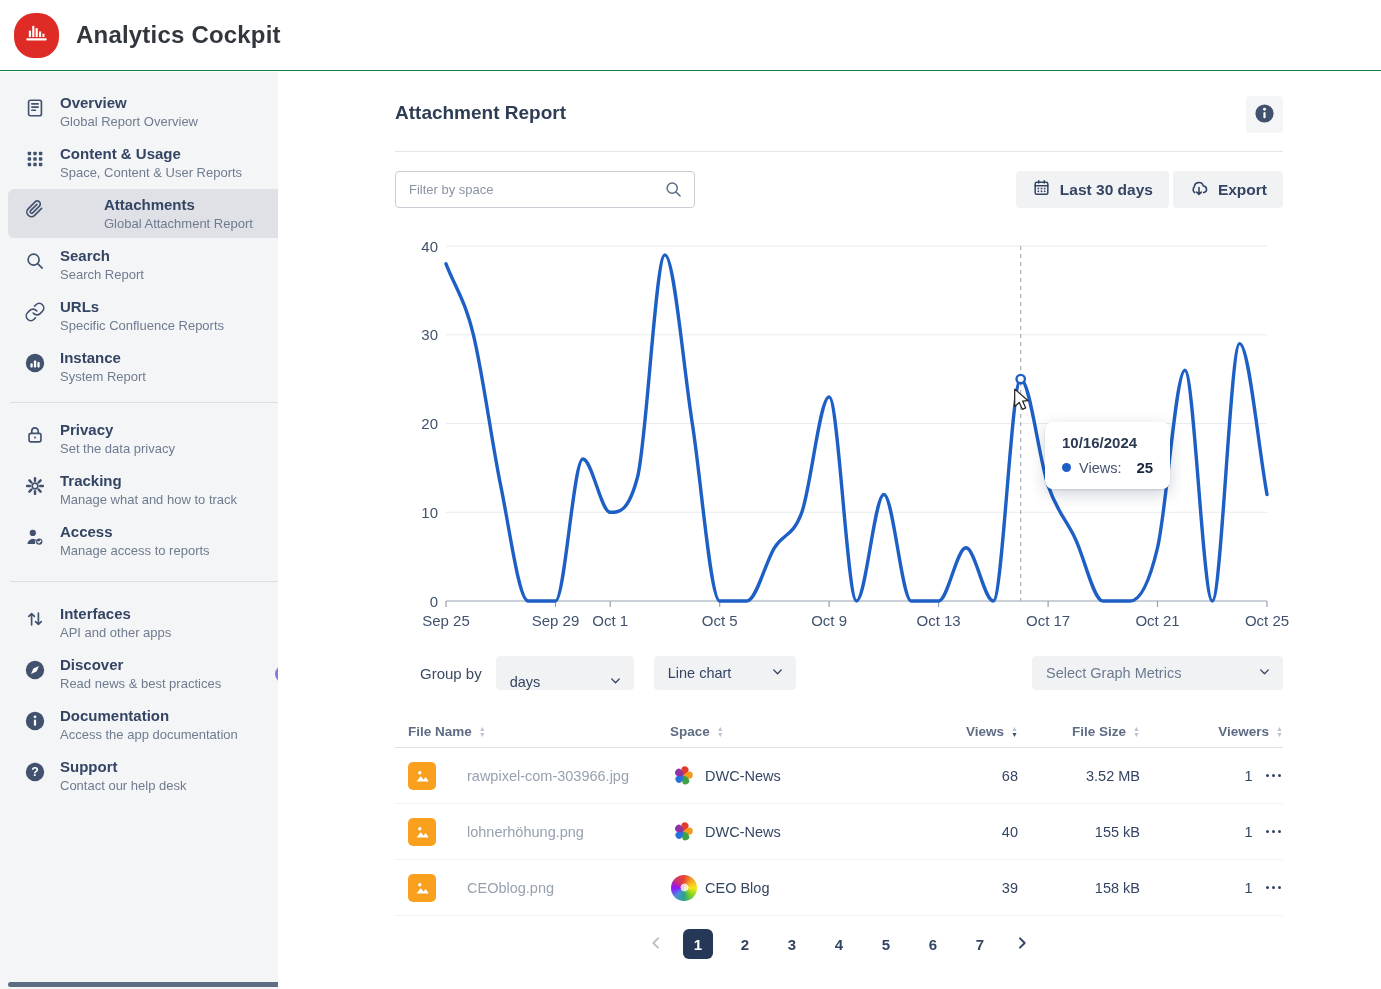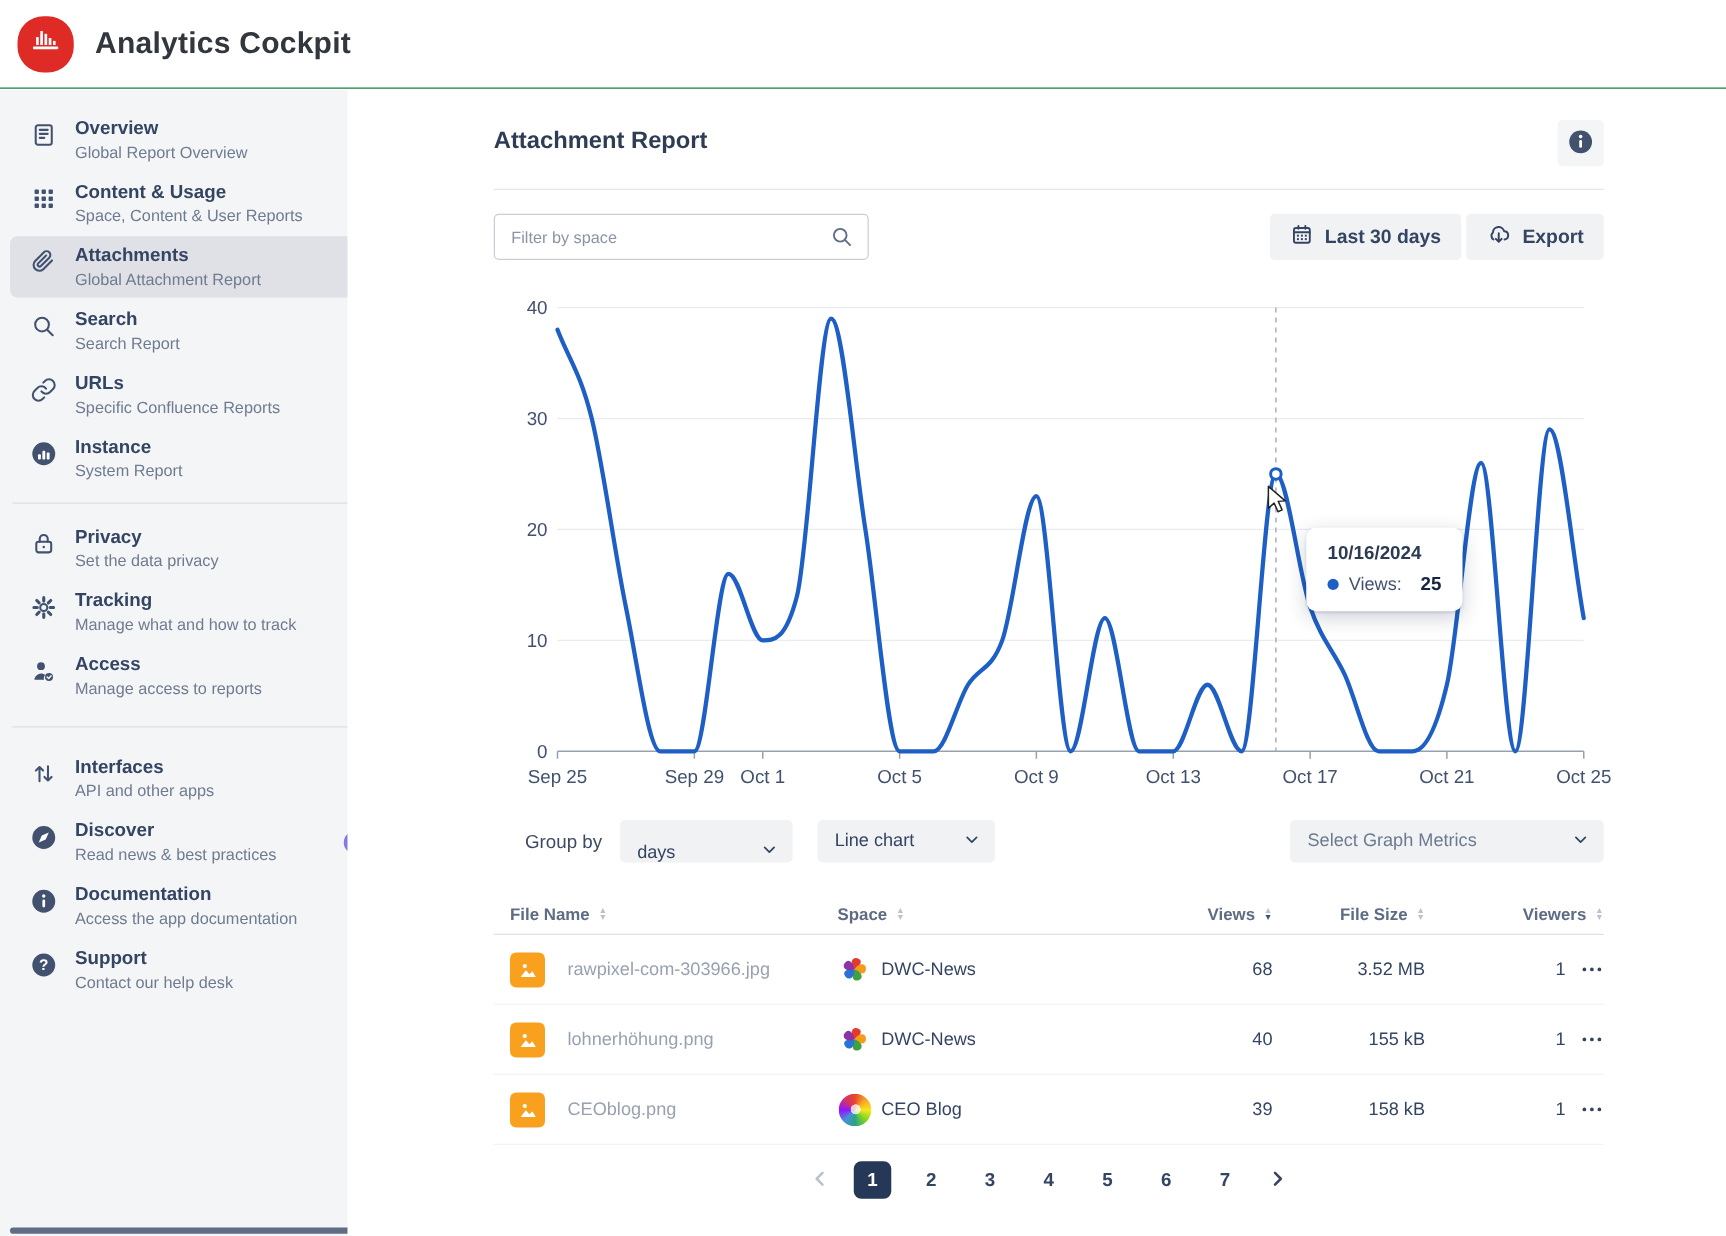--- a/index.html
+++ b/index.html
@@ -14,21 +14,21 @@
     border-bottom:1px solid #15803d; display:flex; align-items:center; padding-left:14px; z-index:5; }
   .logo { width:45px; height:45px; border-radius:46%; background:#df2b26;
     display:flex; align-items:center; justify-content:center; flex:none; }
   .app-title { font-size:24px; font-weight:700; color:#32373e; margin-left:17px; letter-spacing:.2px; }
 
   
   .sidebar { position:absolute; top:72px; left:0; bottom:0; width:321px; background:#f4f5f7;
     border-right:1px solid #e7e9ec; padding-top:13px; }
   .sb-item { display:flex; align-items:flex-start; padding:6px 10px 6px 15px; margin:2px 8px;
     border-radius:6px; cursor:pointer; position:relative; }
-  .sb-item.active { background:#dfe1e6; }
+  .sb-item.active { background:#dfe1e6;gap:44px; }
   .sb-icon { width:24px; margin-top:4px; flex:none; display:flex; justify-content:center; }
   .sb-text { margin-left:13px; }
   .sb-label { font-size:15px; font-weight:700; color:#344563; line-height:19px; }
   .sb-sub { font-size:13px; color:#6f7b8f; margin-top:2px; line-height:16px; }
   .sb-divider { height:1px; background:#dcdfe4; margin:11px 10px; }
   .sb-divider.wide { margin:16px 10px; }
   .badge { position:absolute; right:14px; top:50%; transform:translateY(-50%); background:#8778dd;
     color:#fff; font-size:12.5px; font-weight:700; padding:2px 8px; border-radius:10px; }
   .sb-scrollbar { position:absolute; left:8px; right:12px; bottom:2px; height:5px;
     background:#44546f; border-radius:3px; opacity:.85; }
@@ -72,21 +72,21 @@
 
   .table { margin-top:26px; }
   .thead,.trow { display:grid; grid-template-columns:275px 290px 58px 122px 143px; align-items:center; }
   .thead { height:32px; border-bottom:1px solid #dfe1e6; font-size:13.5px; font-weight:700; color:#5e6c84; }
   .th { display:flex; align-items:center; gap:4px; }
   .th.right { justify-content:flex-end; }
   .th:first-child { padding-left:13px; }
   .sort { display:inline-flex; flex-direction:column; line-height:6px; font-size:7px; color:#bcc3cd; margin-left:3px; }
   .sort .on { color:#42526e; }
   .trow { height:56px; border-bottom:1px solid #f3f4f6; font-size:14.5px; }
-  .file-cell { display:flex; align-items:center; gap:18px; padding-left:13px; color:#98a1b0; }
+  .file-cell { display:flex; align-items:center; gap:31px; padding-left:13px; color:#98a1b0; }
   .file-icon { width:28px; height:28px; background:#f9a01f; border-radius:5px; flex:none;
     display:flex; align-items:center; justify-content:center; }
   .space-cell { display:flex; align-items:center; gap:8px; color:#344563; }
   .space-icon { width:27px; height:27px; flex:none; display:flex; align-items:center; justify-content:center; }
   .mosaic { width:26px; height:26px; border-radius:50%;
     background:
       radial-gradient(circle at 52% 48%, rgba(255,255,255,.75) 0 20%, rgba(255,255,255,0) 22%),
       conic-gradient(#e8452f,#f5a623,#f8e71c,#7ed321,#29a38a,#4a90d9,#9013fe,#d0336f,#e8452f); }
   .num-cell { text-align:right; color:#344563; }
   .viewers-cell { display:flex; justify-content:flex-end; align-items:center; gap:11px; color:#344563; }

